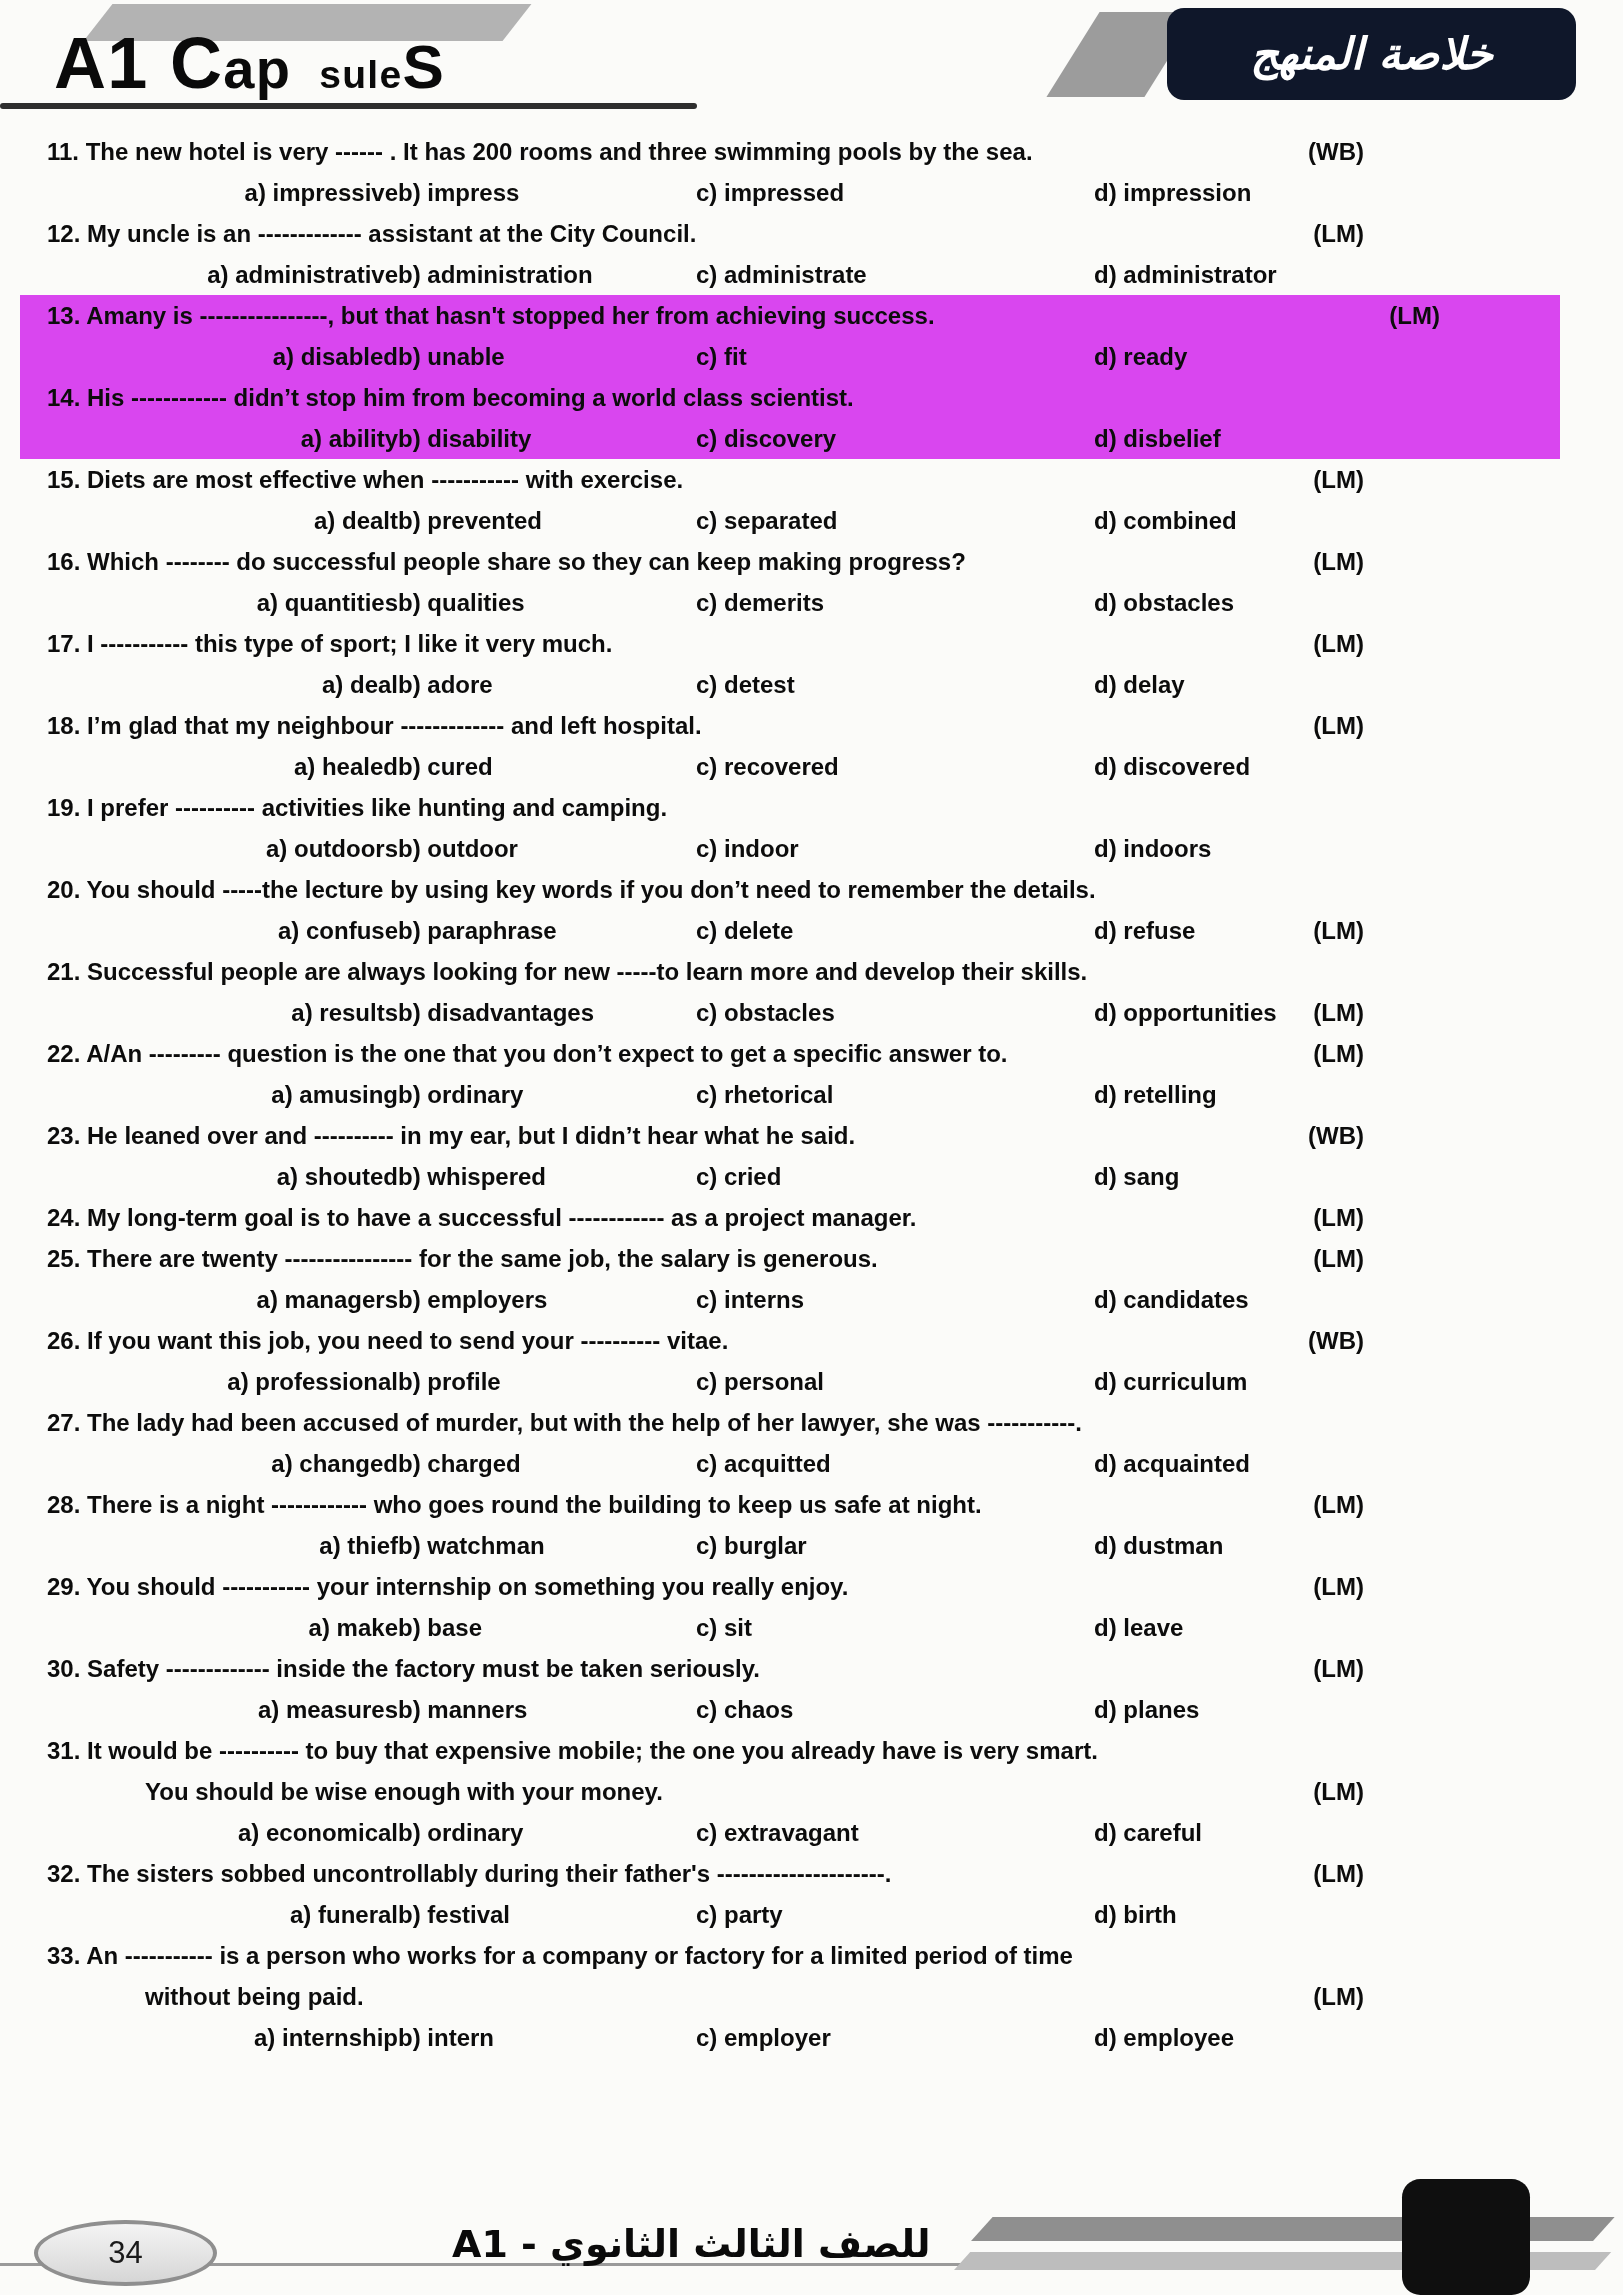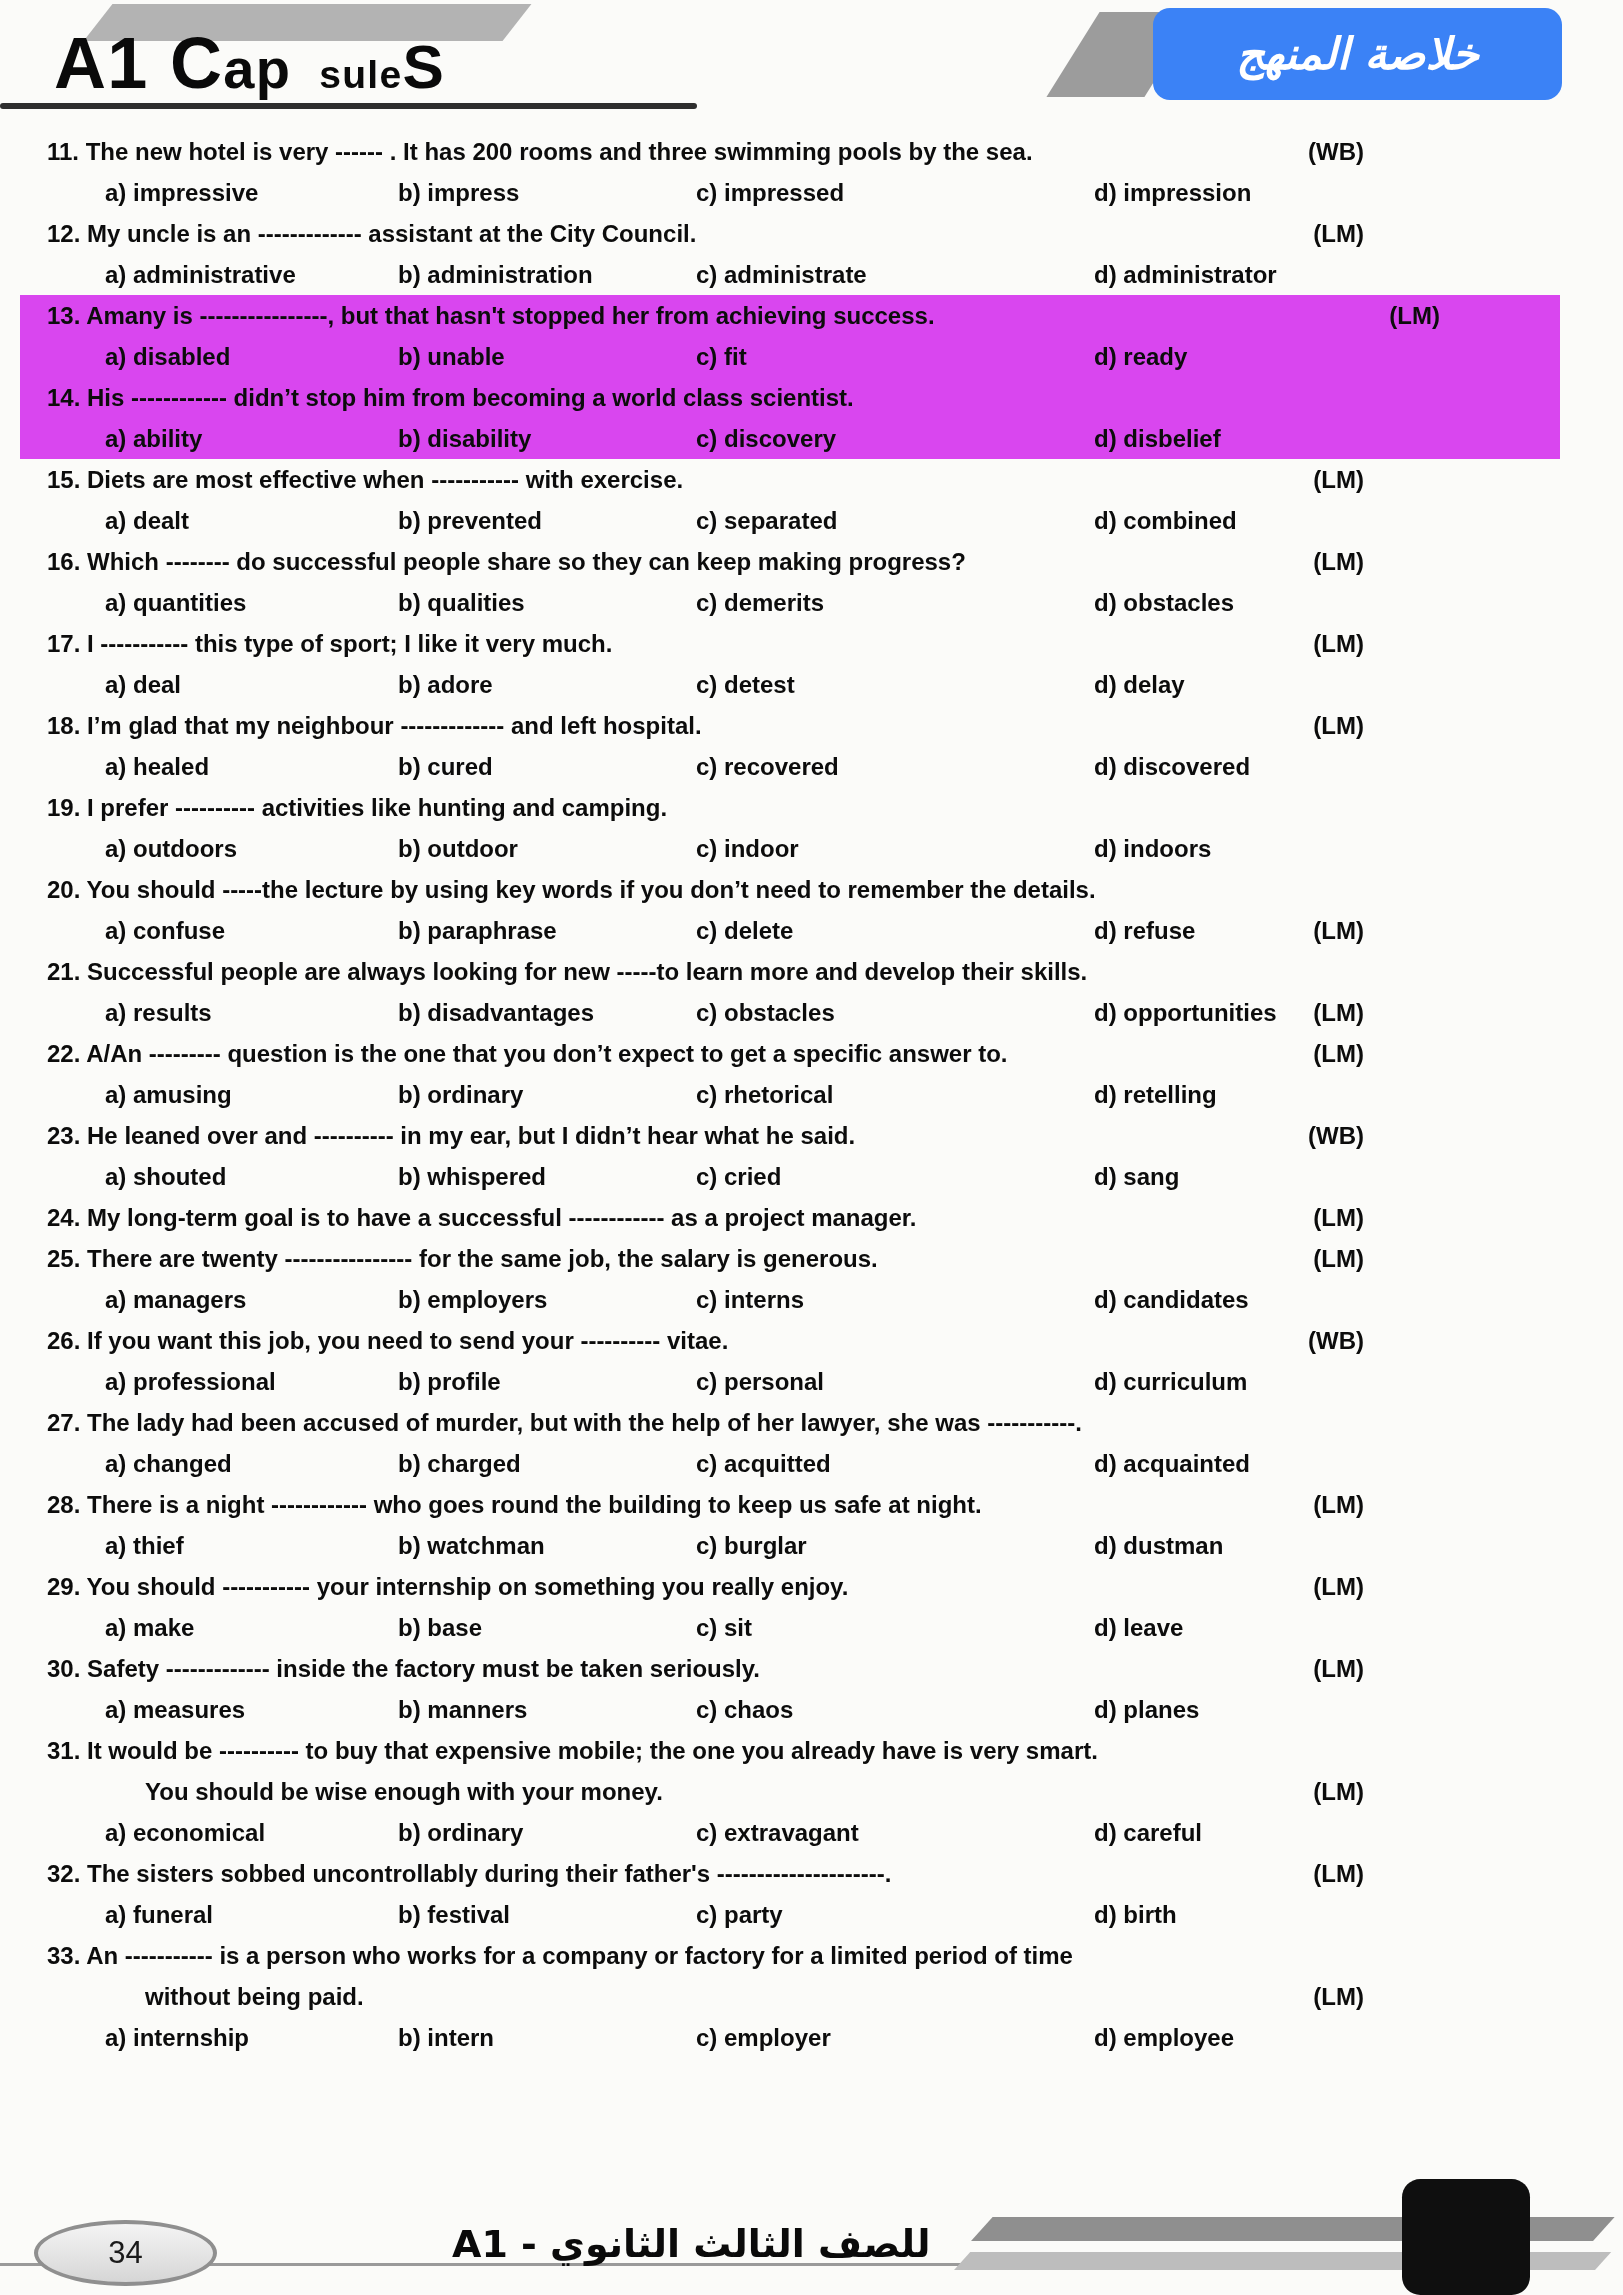--- a/index.html
+++ b/index.html
@@ -14,33 +14,33 @@
   .logo{position:absolute;top:22px;left:54px;display:flex;align-items:baseline;
     letter-spacing:1.3px;color:#0a0a0a;white-space:nowrap;}
   .logo .seg0{font-size:72px;}
   .logo .seg1{font-size:56px;}
   .logo .seg2{font-size:39px;margin-left:28px;}
   .logo .seg3{font-size:62px;}
   .logo-underline{position:absolute;top:103px;left:0;width:697px;height:5.9px;
     background:#2e2e2e;border-radius:3.3px;}
   .banner-band{position:absolute;top:11.8px;right:452px;width:98px;height:85px;
     background:#9c9c9c;transform:skewX(-32deg);}
-  .arabic-banner{position:absolute;top:7.9px;right:61px;width:409px;height:92px;
-    background:#3b82f6;border-radius:17px;display:flex;align-items:center;justify-content:center;
+  .arabic-banner{position:absolute;top:7.9px;right:47px;width:409px;height:92px;
+    background:#0f172a;border-radius:17px;display:flex;align-items:center;justify-content:center;
     color:#ffffff;font-size:44px;font-style:italic;font-weight:bold;
     font-family:"DejaVu Sans",sans-serif;direction:rtl;}
   
   .questions{position:absolute;top:131px;left:47px;width:1317px;}
   .q-line{display:flex;font-size:24px;line-height:41px;}
   .q-line2{padding-left:98px;}
   .q-text{flex:1 1 auto;}
   .tag{margin-left:auto;white-space:nowrap;flex-shrink:0;}
   .opts{display:flex;font-size:24px;line-height:41px;padding-left:58px;}
   .opt{flex-shrink:0;white-space:nowrap;}
-  .opt-a{width:293px;}
+  .opt-a{width:293px;text-align:right;}
   .opt-b{width:298px;}
   .opt-c{width:398px;}
   .opt-d{width:auto;}
   .q.hl{background:#d946ef;margin-left:-27.5px;padding-left:27.5px;
     margin-right:-196px;padding-right:120px;}
   
   .footer-line{position:absolute;left:0;top:2263px;width:1597px;height:3.3px;background:#9a9a9a;}
   .stripe1{position:absolute;left:982px;top:2217px;width:622px;height:23.6px;
     background:#8f8f8f;transform:skewX(-42deg);}
   .stripe2{position:absolute;left:962px;top:2252px;width:641px;height:18.3px;

